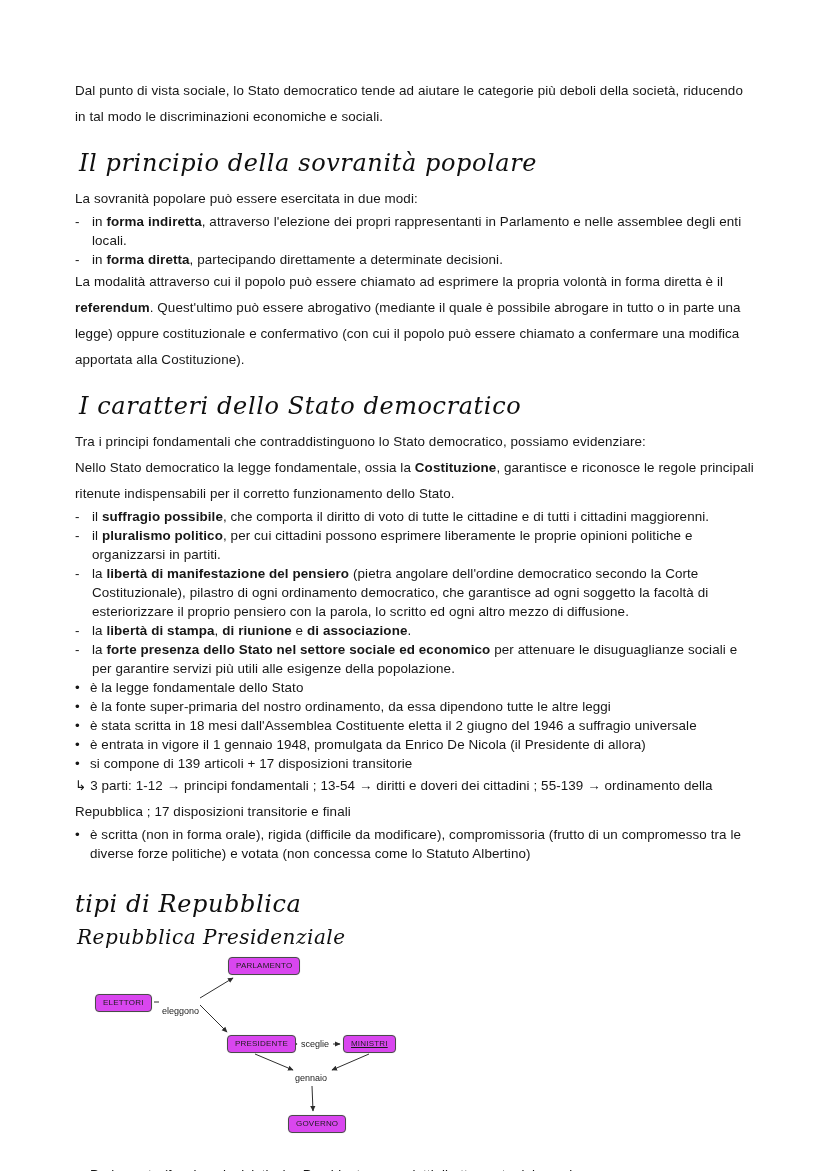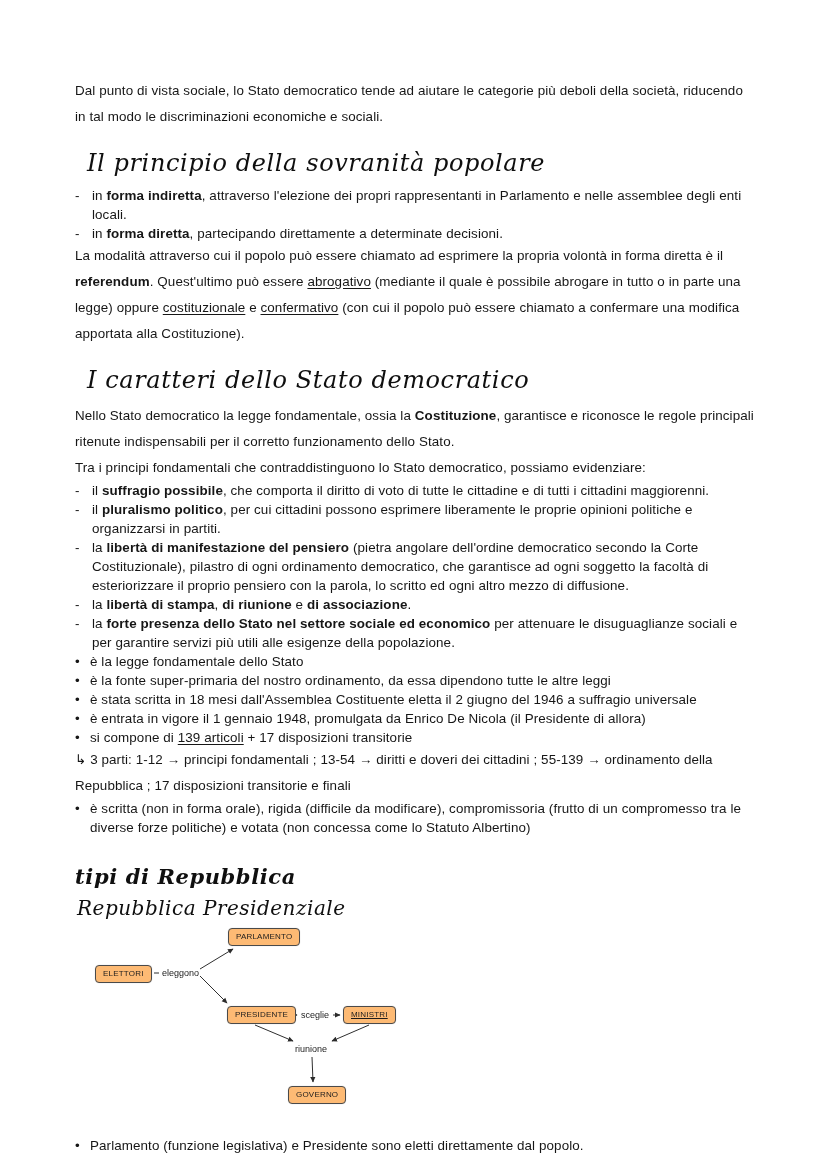--- a/index.html
+++ b/index.html
@@ -8,72 +8,73 @@
     width:828px; height:1171px; position:relative; overflow:hidden;
     font-family:"Liberation Sans","DejaVu Sans",sans-serif;
     color:#161616;
   }
   .page { padding:78px 72px 0 75px; }
 
   .body-text { font-size:13.4px; line-height:26px; letter-spacing:0.1px; }
   p.body-text { margin:0; }
 
   .b { font-weight:700; }
-  .u { text-decoration:underline; text-underline-offset:2px; }
+  .u { text-underline-offset:2px; }
 
   .script {
     font-family:"DejaVu Serif",serif; font-style:italic; font-weight:500;
     color:#0f0f0f;
   }
-  .script.lg { font-size:24px; margin:19px 12px 9px; letter-spacing:0.6px; }
-  .script.md { font-size:21px; margin:27px 0 2px; letter-spacing:0.6px;font-weight:bold; }
+  .script.lg { font-size:24px; margin:19px 4px 9px; letter-spacing:0.6px; }
+  .script.md { font-size:24px; margin:27px 0 2px; letter-spacing:0.6px; }
   .script.sm { font-size:20px; margin:7px 0 0 2px; letter-spacing:0.5px; }
 
   .list { margin:0; }
   .li { display:flex; align-items:flex-start; }
   .marker { flex:0 0 17px; font-size:13.4px; line-height:19px; }
   .marker.dot { flex:0 0 15px; }
   .li-body { flex:1; font-size:13.4px; line-height:19px; letter-spacing:0.1px; }
 
   .diagram { position:relative; width:348px; height:190px; margin:2px 0 0 6px; }
   .diagram svg { position:absolute; left:0; top:0; pointer-events:none; }
   .node {
     position:absolute; border:1px solid #4a4a4a; border-radius:4px;
-    background:#fdba74; color:#1c1c1c;
+    background:#d946ef; color:#1c1c1c;
     font-size:8px; line-height:1; letter-spacing:0.2px;
     padding:4px 7px; white-space:nowrap;
     box-shadow:0 0 0 0.5px rgba(0,0,0,0.06);
   }
   .dlabel { position:absolute; font-size:9px; line-height:11px; color:#1c1c1c; white-space:nowrap; }
 
   .closing { margin-top:24px; }
 </style>
 </head>
 <body>
 
 <div class="page">
 
   <p class="body-text"><span>Dal punto di vista sociale, lo Stato democratico tende ad aiutare le categorie più deboli della società, riducendo in tal modo le discriminazioni economiche e sociali.</span></p>
 
   <h1 class="script lg">Il principio della sovranità popolare</h1>
+  <p class="body-text"><span>La sovranità popolare può essere esercitata in due modi:</span></p>
   <div class="list">
     <div class="li">
       <span class="marker">-</span>
       <span class="li-body"><span>in </span><span class="b">forma indiretta</span><span>, attraverso l'elezione dei propri rappresentanti in Parlamento e nelle assemblee degli enti locali.</span></span>
     </div>
     <div class="li">
       <span class="marker">-</span>
       <span class="li-body"><span>in </span><span class="b">forma diretta</span><span>, partecipando direttamente a determinate decisioni.</span></span>
     </div>
   </div>
   <p class="body-text"><span>La modalità attraverso cui il popolo può essere chiamato ad esprimere la propria volontà in forma diretta è il </span><span class="b">referendum</span><span>. Quest'ultimo può essere </span><span class="u">abrogativo</span><span> (mediante il quale è possibile abrogare in tutto o in parte una legge) oppure </span><span class="u">costituzionale</span><span> e </span><span class="u">confermativo</span><span> (con cui il popolo può essere chiamato a confermare una modifica apportata alla Costituzione).</span></p>
 
   <h1 class="script lg">I caratteri dello Stato democratico</h1>
+  <p class="body-text"><span>Tra i principi fondamentali che contraddistinguono lo Stato democratico, possiamo evidenziare:</span></p>
   <p class="body-text"><span>Nello Stato democratico la legge fondamentale, ossia la </span><span class="b">Costituzione</span><span>, garantisce e riconosce le regole principali ritenute indispensabili per il corretto funzionamento dello Stato.</span></p>
-  <p class="body-text"><span>Tra i principi fondamentali che contraddistinguono lo Stato democratico, possiamo evidenziare:</span></p>
   <div class="list">
     <div class="li">
       <span class="marker">-</span>
       <span class="li-body"><span>il </span><span class="b">suffragio possibile</span><span>, che comporta il diritto di voto di tutte le cittadine e di tutti i cittadini maggiorenni.</span></span>
     </div>
     <div class="li">
       <span class="marker">-</span>
       <span class="li-body"><span>il </span><span class="b">pluralismo politico</span><span>, per cui cittadini possono esprimere liberamente le proprie opinioni politiche e organizzarsi in partiti.</span></span>
     </div>
     <div class="li">
@@ -139,23 +140,23 @@
         <line x1="174" y1="103" x2="212" y2="119" marker-end="url(#ah)"></line>
         <line x1="288" y1="103" x2="251" y2="119" marker-end="url(#ah)"></line>
         <line x1="231" y1="135" x2="232" y2="160" marker-end="url(#ah)"></line>
       </g>
     </svg>
     <div class="node" style="left:147px;top:6px;">PARLAMENTO</div>
     <div class="node" style="left:14px;top:43px;">ELETTORI</div>
     <div class="node" style="left:146px;top:84px;">PRESIDENTE</div>
     <div class="node" style="left:262px;top:84px;text-decoration:underline;">MINISTRI</div>
     <div class="node" style="left:207px;top:164px;">GOVERNO</div>
-    <div class="dlabel" style="left:81px;top:46px;">eleggono</div>
+    <div class="dlabel" style="left:81px;top:55px;">eleggono</div>
     <div class="dlabel" style="left:220px;top:88px;">sceglie</div>
-    <div class="dlabel" style="left:214px;top:122px;">riunione</div>
+    <div class="dlabel" style="left:214px;top:122px;">gennaio</div>
   </div>
 
   <div class="list closing">
     <div class="li">
       <span class="marker dot">•</span>
       <span class="li-body"><span>Parlamento (funzione legislativa) e Presidente sono eletti direttamente dal popolo.</span></span>
     </div>
   </div>
 
 </div>

